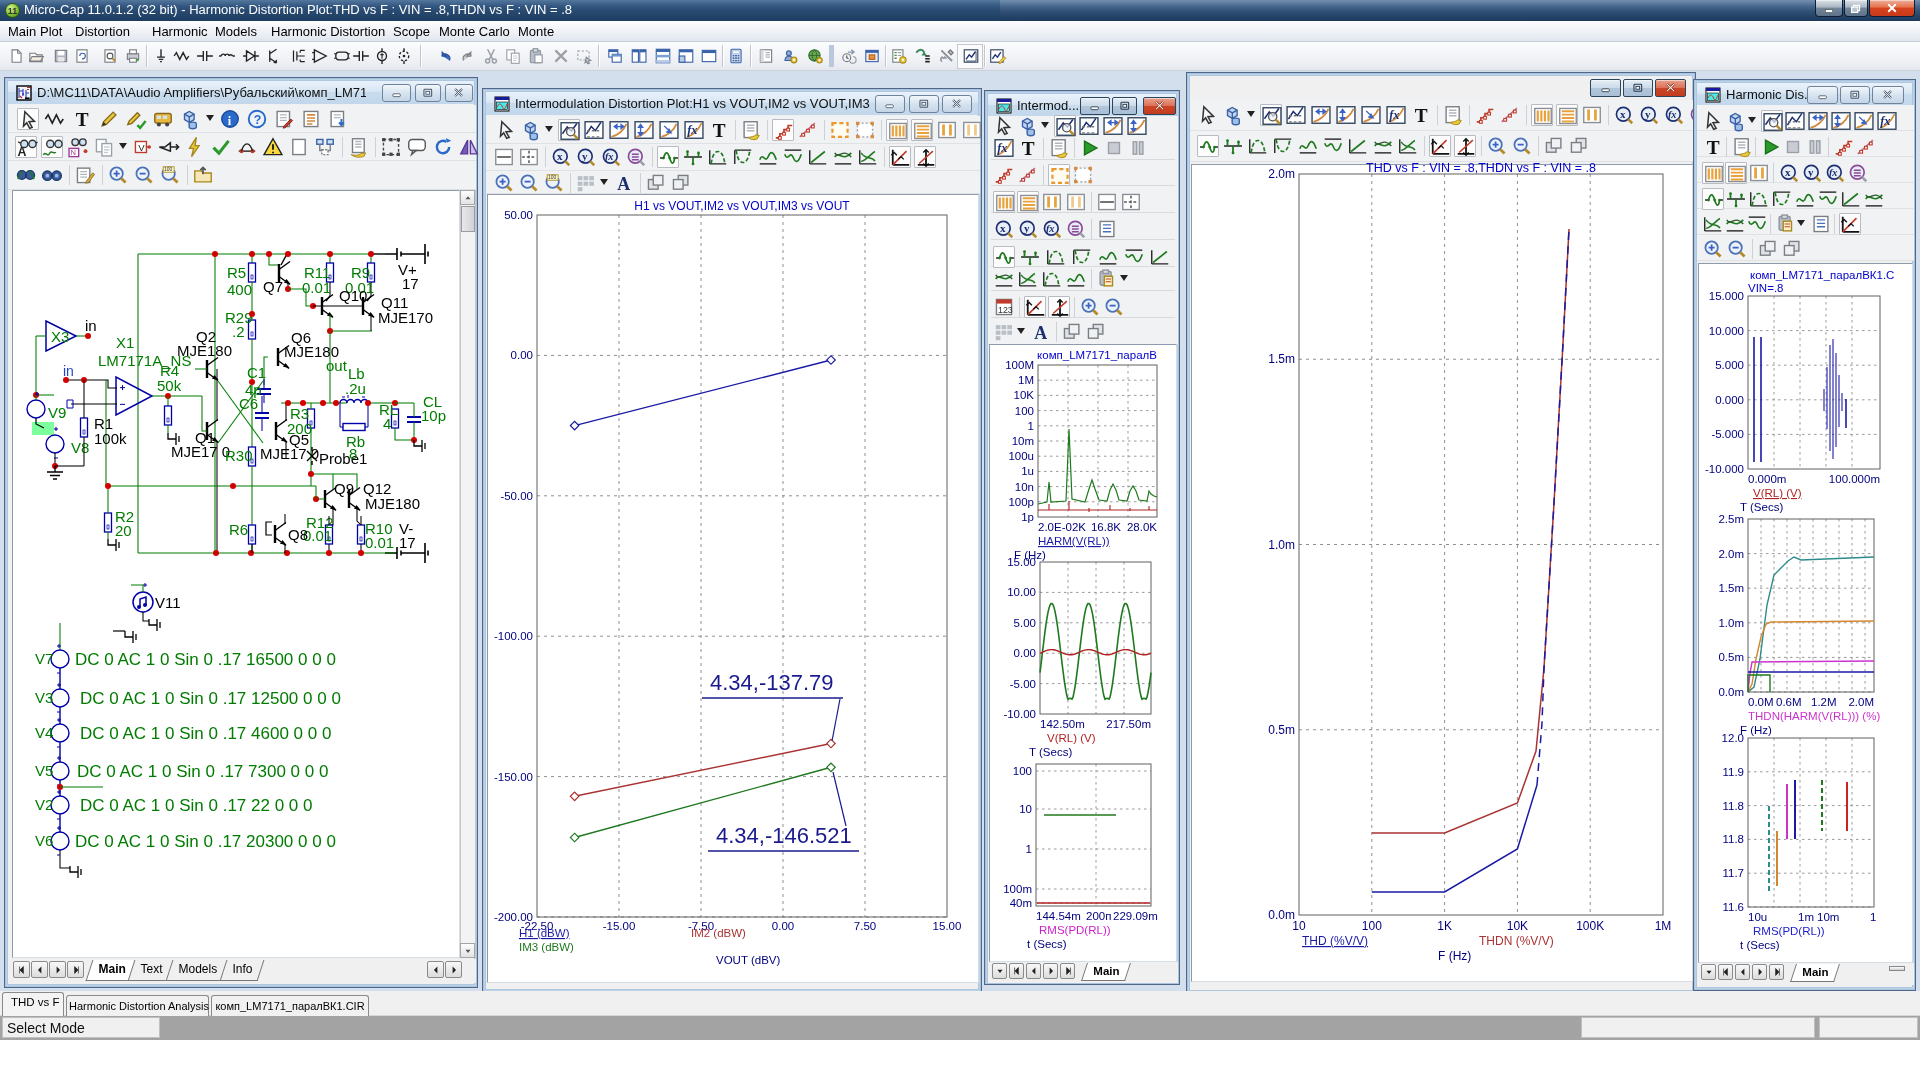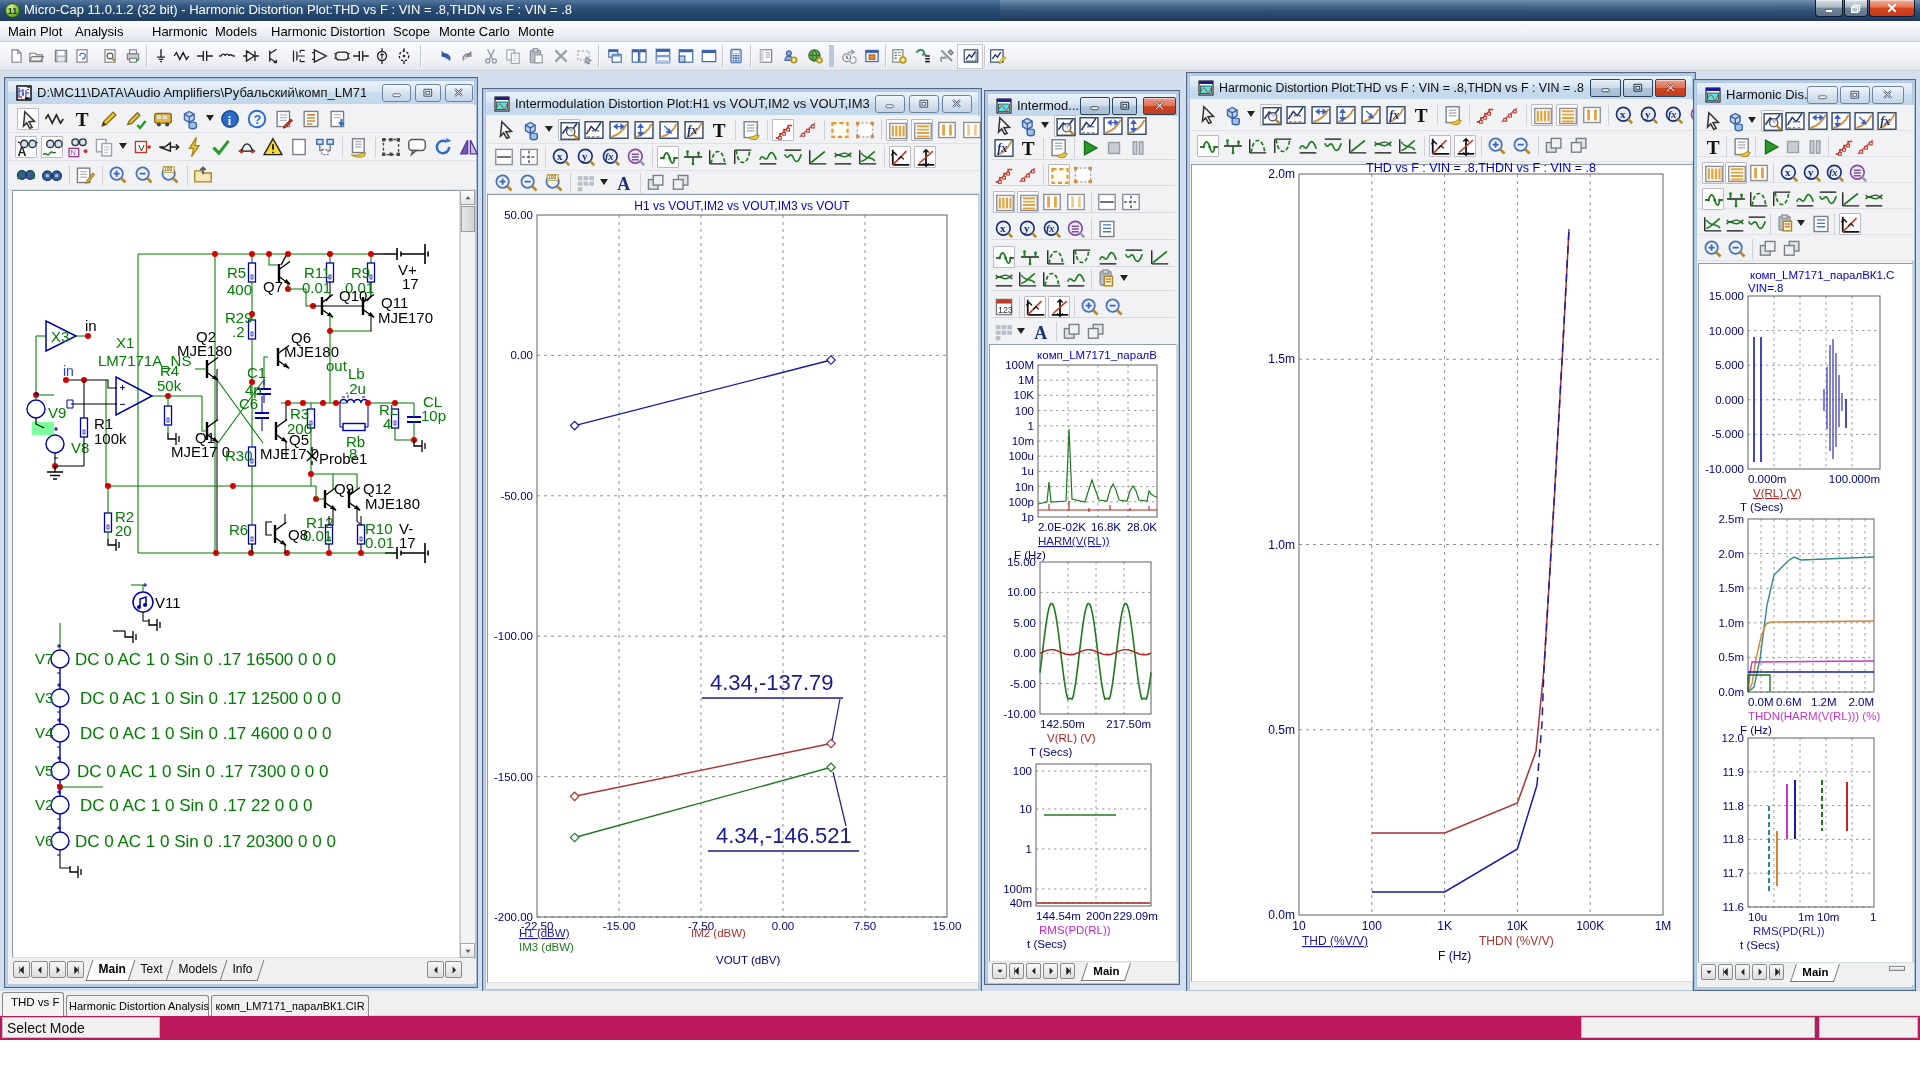--- a/index.html
+++ b/index.html
@@ -36,21 +36,21 @@
 .navbtn{position:absolute;top:2px;width:17px;height:17px;background:linear-gradient(#f8f8f8,#dcdcdc);border:1px solid #8a8a8a;border-radius:2px}
 .navbtn svg{position:absolute;left:50%;top:50%;transform:translate(-50%,-50%)}
 .sheettab{position:absolute;top:1px;height:19px;font-size:12px;padding:2px 8px 0 8px;color:#000;border-left:1px solid #777;border-right:1px solid #777;border-bottom:1px solid #777;transform:skewX(-18deg);background:#f0f0f0}
 .sheettab span{display:block;transform:skewX(18deg)}
 .scroll{position:absolute;background:#f3f3f3;border:1px solid #c8c8c8}
 .sbtn{position:absolute;width:15px;height:15px;background:linear-gradient(#fdfdfd,#e3e3e5);border:1px solid #a5a5a5}
 .sbtn svg{position:absolute;left:50%;top:50%;transform:translate(-50%,-50%)}
 .thumb{position:absolute;background:linear-gradient(90deg,#e8e8ea,#d2d2d6);border:1px solid #9a9aa0}
 #tabsrow{left:0;top:991px;width:1920px;height:25px;background:#f0f0f0;border-bottom:1px solid #d6d6d6}
 .doctab{position:absolute;font-size:11.5px;color:#000;background:#f1f1f1;border:1px solid #8a8a8a;border-bottom:none;border-radius:3px 3px 0 0;padding:3px 8px 0 8px;white-space:nowrap}
-#statusbar{left:0;top:1016px;width:1920px;height:24px;background:#be185d}
+#statusbar{left:0;top:1016px;width:1920px;height:24px;background:#a3a3a3}
 .spanel{position:absolute;top:1px;height:21px;border:1px solid #c0c0c0;background:#f0f0f0;font-size:14px;color:#101010;padding:2px 4px 0 4px;white-space:nowrap}
 #whitefoot{left:0;top:1040px;width:1920px;height:40px;background:#fff}
 </style></head><body>
 <div id="titlebar" class="abs">
 <div class="abs" style="left:5px;top:3px;width:15px;height:15px;border-radius:50%;background:radial-gradient(circle at 35% 30%,#d8f890,#7ab830 60%,#4a8810);border:1px solid #2a5a08">
       <div style="font-size:9px;color:#333;text-align:center;line-height:14px;font-weight:bold">11</div>
     </div>
 <div class="abs" style="left:1000px;top:0;width:920px;height:21px;background:linear-gradient(180deg,rgba(255,255,255,.18),rgba(255,255,255,.04) 55%,rgba(0,0,0,.05))"></div>
 <div class="ttext">Micro-Cap 11.0.1.2 (32 bit) - Harmonic Distortion Plot:THD vs F : VIN = .8,THDN vs F : VIN = .8</div>
 <div class="capbtn mm abs" style="left:1815px;width:28px">
@@ -66,21 +66,21 @@
     </div>
 <div class="capbtn cl abs" style="left:1869px;width:46px">
       <svg width="15" height="15" viewBox="0 0 16 16">
         <path d="M4 4l8 8M12 4l-8 8" stroke="#fff" stroke-width="2"></path>
       </svg>
     </div>
 </div>
 <div id="menubar" class="abs">
 <span style="left:8px">Main</span>
 <span style="left:40px">Plot</span>
-<span style="left:75px">Analysis</span>
+<span style="left:75px">Distortion</span>
 <span style="left:152px">Harmonic</span>
 <span style="left:215px">Models</span>
 <span style="left:271px">Harmonic Distortion</span>
 <span style="left:393px">Scope</span>
 <span style="left:439px">Monte Carlo</span>
 <span style="left:518px">Monte</span>
 </div>
 <div id="toolbar" class="abs">
 <div class="tico abs" style="left:7px"><svg width="18" height="18" viewBox="0 0 16 16">
         <path d="M4.5 2.5h5l3 3v8h-8z" fill="#fff" stroke="#7a7d82"></path>
@@ -1544,29 +1544,20 @@
 <div class="navbtn abs" style="left:75px;top:872px;width:15px;height:16px">
       <svg width="11" height="11" viewBox="0 0 16 16">
         <path d="M6 3l5 5-5 5zM11.5 3v10" fill="#222" stroke="#222" stroke-width="1"></path>
       </svg>
     </div>
 <div class="sheettab abs" style="left:99px;top:872px;background:#fff;font-weight:bold;height:18px;font-size:11.5px">
       <span>Main</span>
     </div>
 </div>
 <div class="win abs" style="left:1186px;top:72px;width:510px;height:922px">
-<div class="wtitle">
-      <div class="wicon"><svg width="16" height="16" viewBox="0 0 16 16">
-          <rect x="1" y="1" width="14" height="14" fill="#fff" stroke="#000"></rect>
-          <rect x="1" y="1" width="14" height="3" fill="#1a1a9a"></rect>
-          <rect x="2.5" y="6" width="11" height="7.5" fill="#4ae8e8" stroke="#000" stroke-width=".6"></rect>
-          <path d="M3 11c2-4 4-4 5.5 0s3 1 4.5-3" fill="none" stroke="#c03a2a" stroke-width="1"></path>
-        </svg></div>
-      <div class="wtx" style="margin-right:24px;font-size:12.4px">Harmonic Distortion Plot:THD vs F : VIN = .8,THDN vs F : VIN = .8</div>
-    </div>
 <div class="abtn mm abs" style="left:403px;top:6px;width:31px">
       <svg width="13" height="13" viewBox="0 0 16 16">
         <rect x="3" y="9" width="9" height="3.5" rx="1" fill="#fff" stroke="#2a3a4e" stroke-width="1.1"></rect>
       </svg>
     </div>
 <div class="abtn mm abs" style="left:436px;top:6px;width:30px">
       <svg width="13" height="13" viewBox="0 0 16 16">
         <rect x="3" y="3.5" width="9.5" height="8.5" rx="1" fill="none" stroke="#2a3a4e" stroke-width="1.3"></rect>
         <rect x="5.5" y="6" width="4.5" height="3.5" fill="#fff" stroke="#2a3a4e" stroke-width="1.1"></rect>
       </svg>

